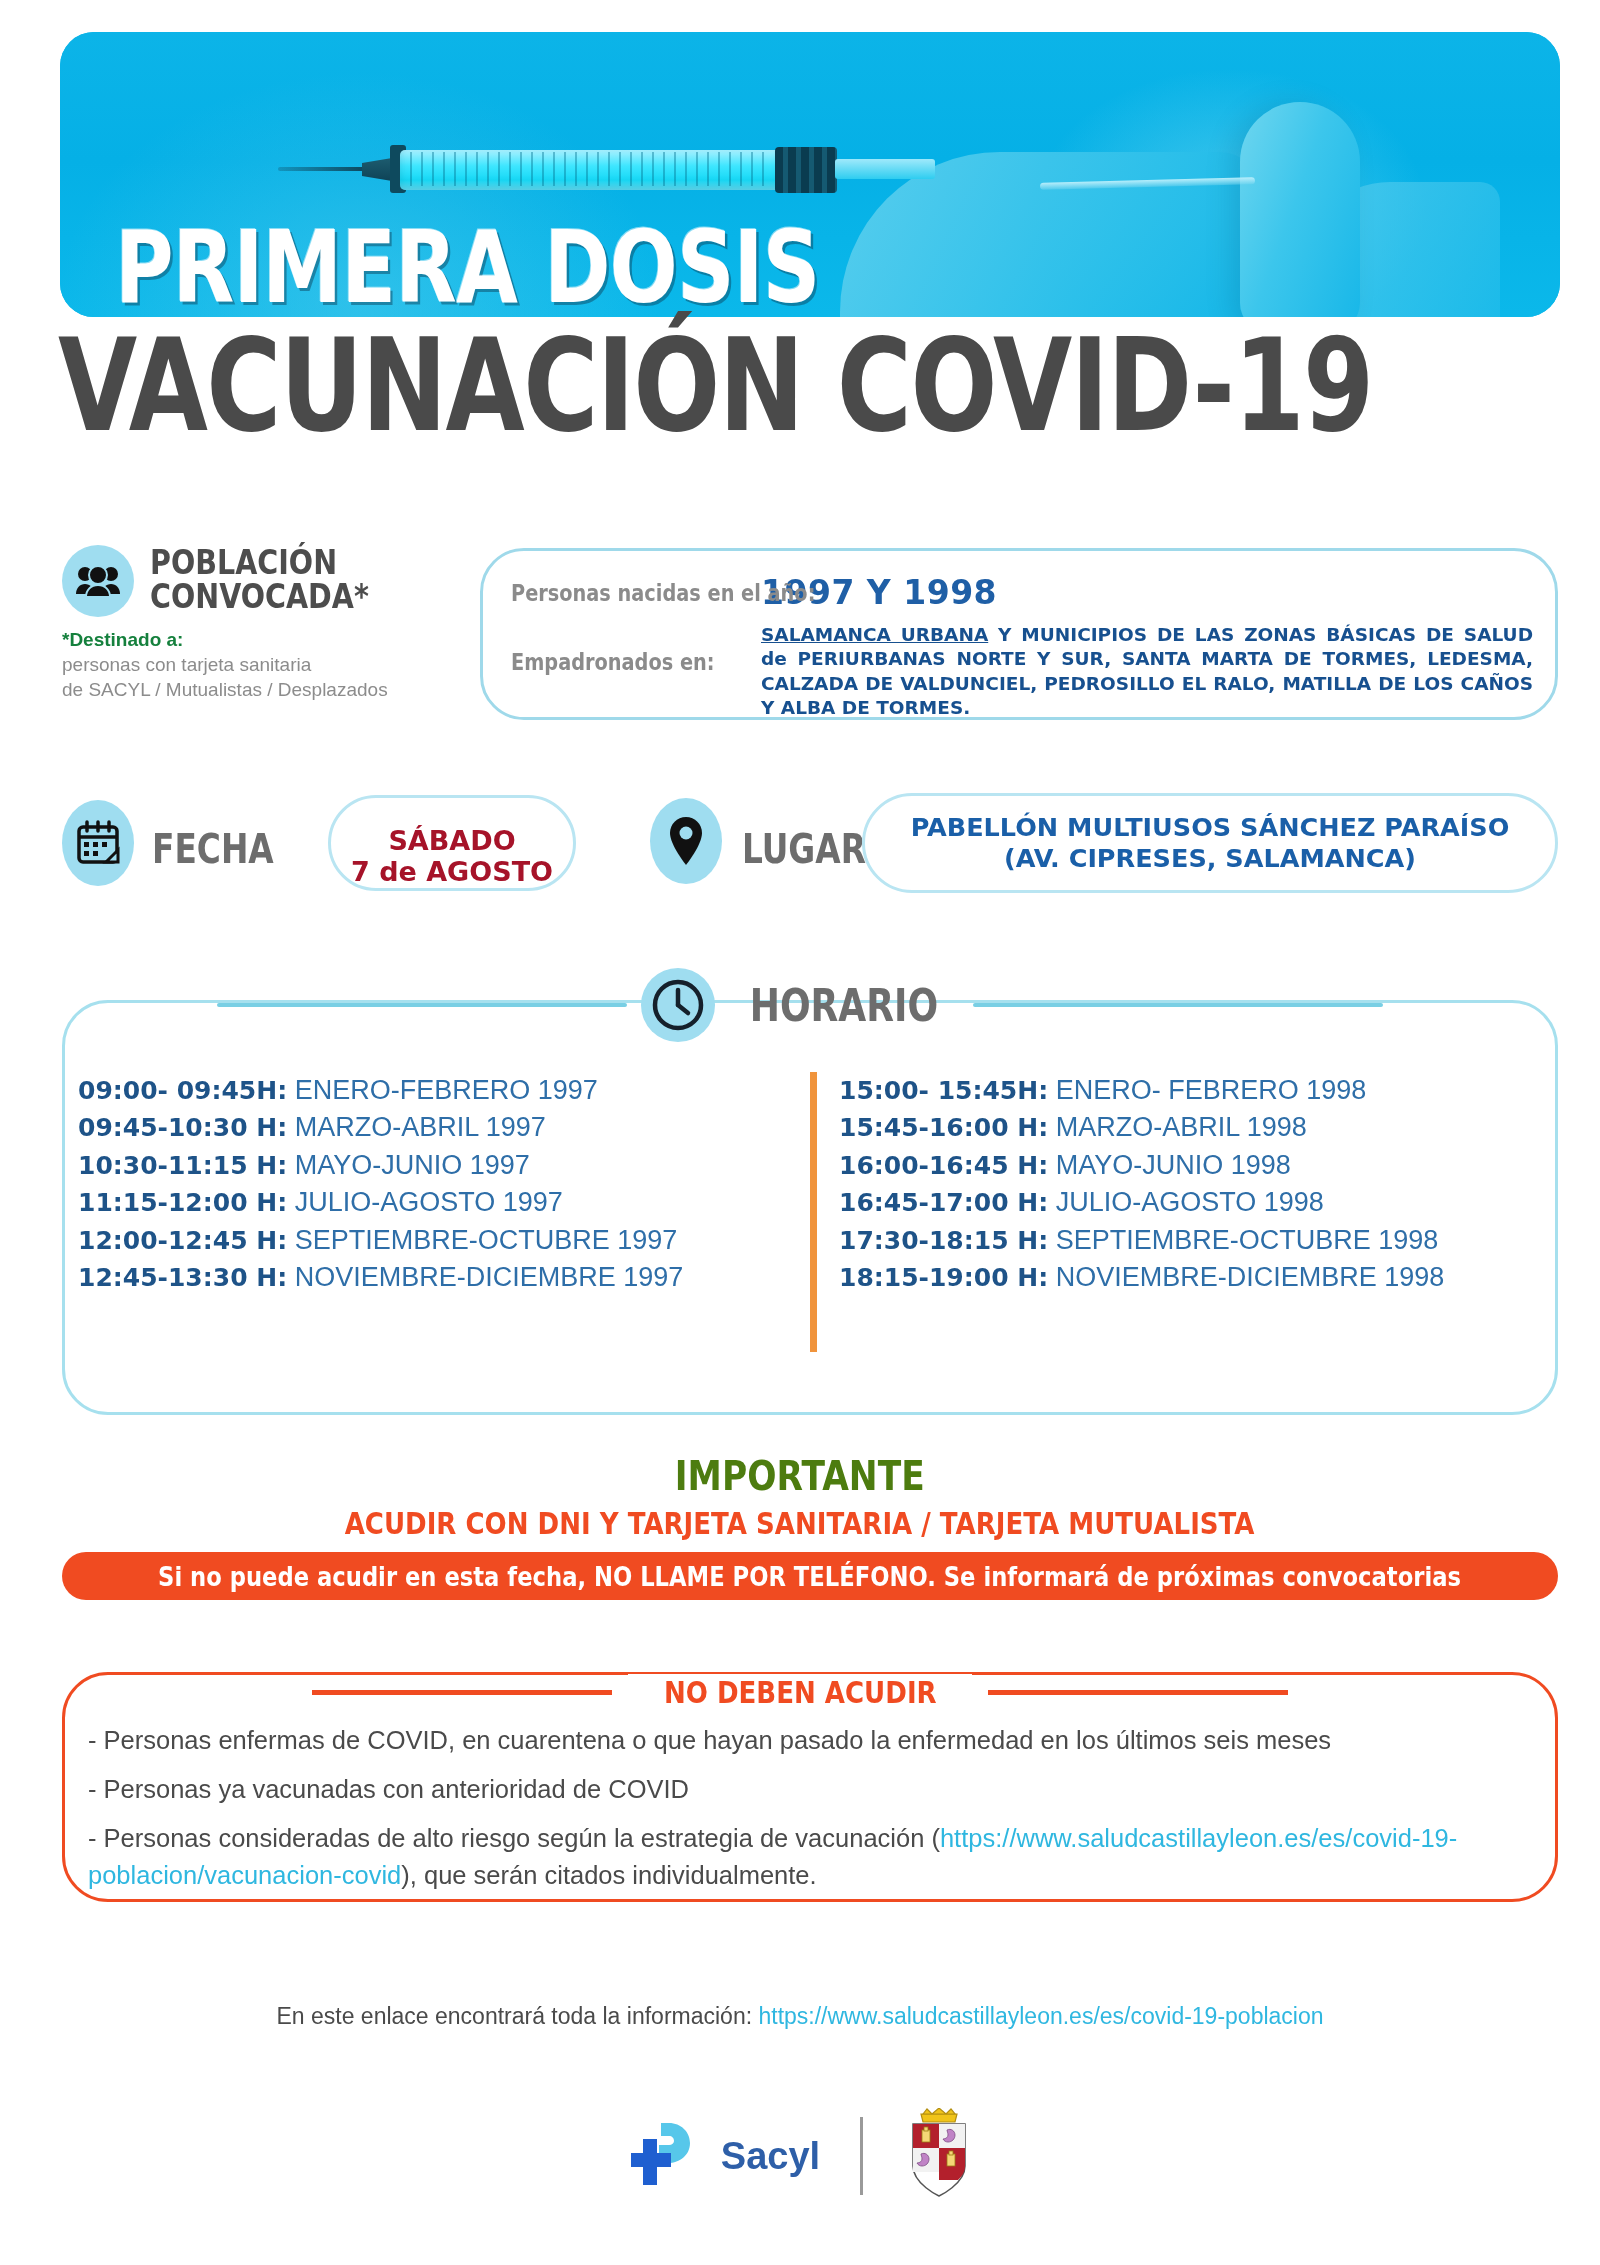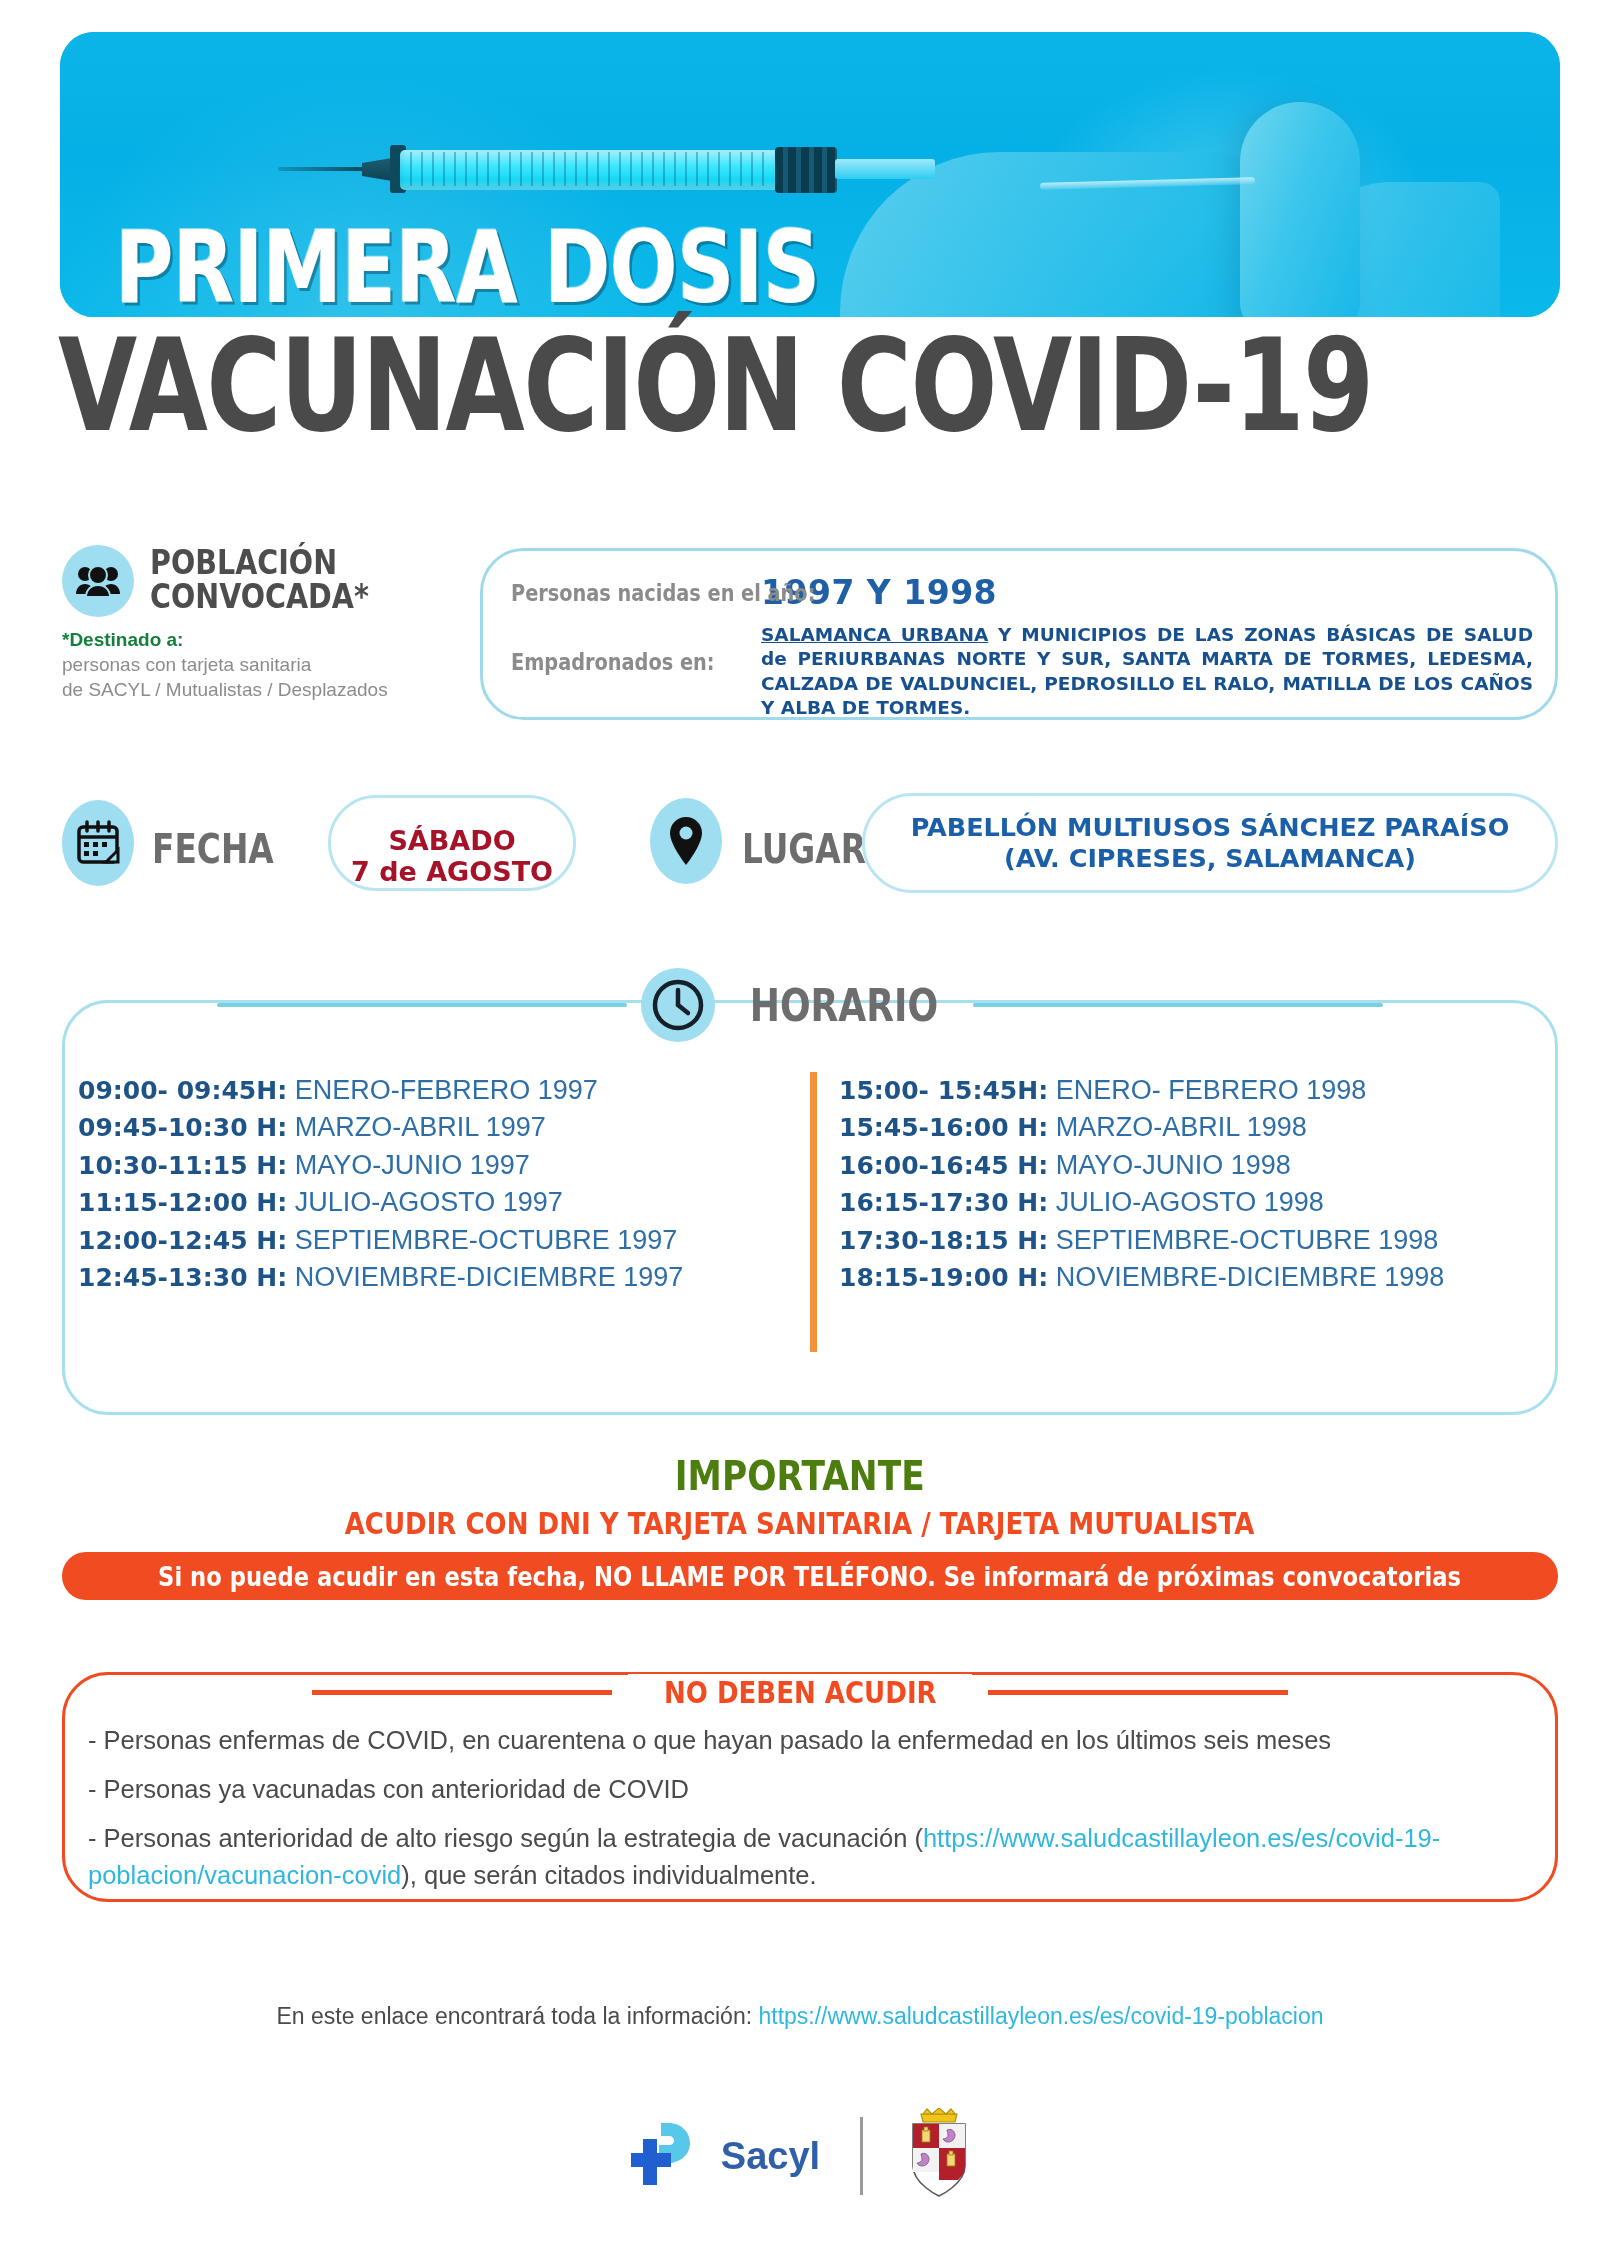--- a/index.html
+++ b/index.html
@@ -435,42 +435,42 @@
       <div class="sched-line"><b>09:45-10:30 H:</b> <span>MARZO-ABRIL 1997</span></div>
       <div class="sched-line"><b>10:30-11:15 H:</b> <span>MAYO-JUNIO 1997</span></div>
       <div class="sched-line"><b>11:15-12:00 H:</b> <span>JULIO-AGOSTO 1997</span></div>
       <div class="sched-line"><b>12:00-12:45 H:</b> <span>SEPTIEMBRE-OCTUBRE 1997</span></div>
       <div class="sched-line"><b>12:45-13:30 H:</b> <span>NOVIEMBRE-DICIEMBRE 1997</span></div>
     </div>
     <div class="sched-col right">
       <div class="sched-line"><b>15:00- 15:45H:</b> <span>ENERO- FEBRERO 1998</span></div>
       <div class="sched-line"><b>15:45-16:00 H:</b> <span>MARZO-ABRIL 1998</span></div>
       <div class="sched-line"><b>16:00-16:45 H:</b> <span>MAYO-JUNIO 1998</span></div>
-      <div class="sched-line"><b>16:15-17:30 H:</b> <span>JULIO-AGOSTO 1998</span></div>
+      <div class="sched-line"><b>16:45-17:00 H:</b> <span>JULIO-AGOSTO 1998</span></div>
       <div class="sched-line"><b>17:30-18:15 H:</b> <span>SEPTIEMBRE-OCTUBRE 1998</span></div>
       <div class="sched-line"><b>18:15-19:00 H:</b> <span>NOVIEMBRE-DICIEMBRE 1998</span></div>
     </div>
   </div>
 
   <div class="imp-title"><span>IMPORTANTE</span></div>
   <div class="imp-sub"><span>ACUDIR CON DNI Y TARJETA SANITARIA / TARJETA MUTUALISTA</span></div>
   <div class="imp-bar">
       <span>Si no puede acudir en esta fecha, NO LLAME POR TELÉFONO. Se informará de próximas convocatorias</span>
     </div>
 
   <div class="nda-box"></div>
   <div class="nda-head">
     <div class="nda-line"></div>
     <div class="nda-title-txt"><span>NO DEBEN ACUDIR</span></div>
     <div class="nda-line"></div>
   </div>
   <div class="nda-list">
     <div class="nda-item">- Personas enfermas de COVID, en cuarentena o que hayan pasado la enfermedad en los últimos seis meses</div>
     <div class="nda-item">- Personas ya vacunadas con anterioridad de COVID</div>
-    <div class="nda-item"><span>- Personas anterioridad de alto riesgo según la estrategia de vacunación (</span><span class="lnk">https://www.saludcastillayleon.es/es/covid-19-poblacion/vacunacion-covid</span><span>), que serán citados individualmente.</span></div>
+    <div class="nda-item"><span>- Personas consideradas de alto riesgo según la estrategia de vacunación (</span><span class="lnk">https://www.saludcastillayleon.es/es/covid-19-poblacion/vacunacion-covid</span><span>), que serán citados individualmente.</span></div>
   </div>
 
   <div class="foot-link">
     <span>En este enlace encontrará toda la información: </span><span class="lnk">https://www.saludcastillayleon.es/es/covid-19-poblacion</span>
   </div>
 
   <div class="logos">
     <div class="sacyl">
       <div class="sacyl-mark">
         <svg width="82" height="82" viewBox="0 0 82 82" aria-hidden="true">

